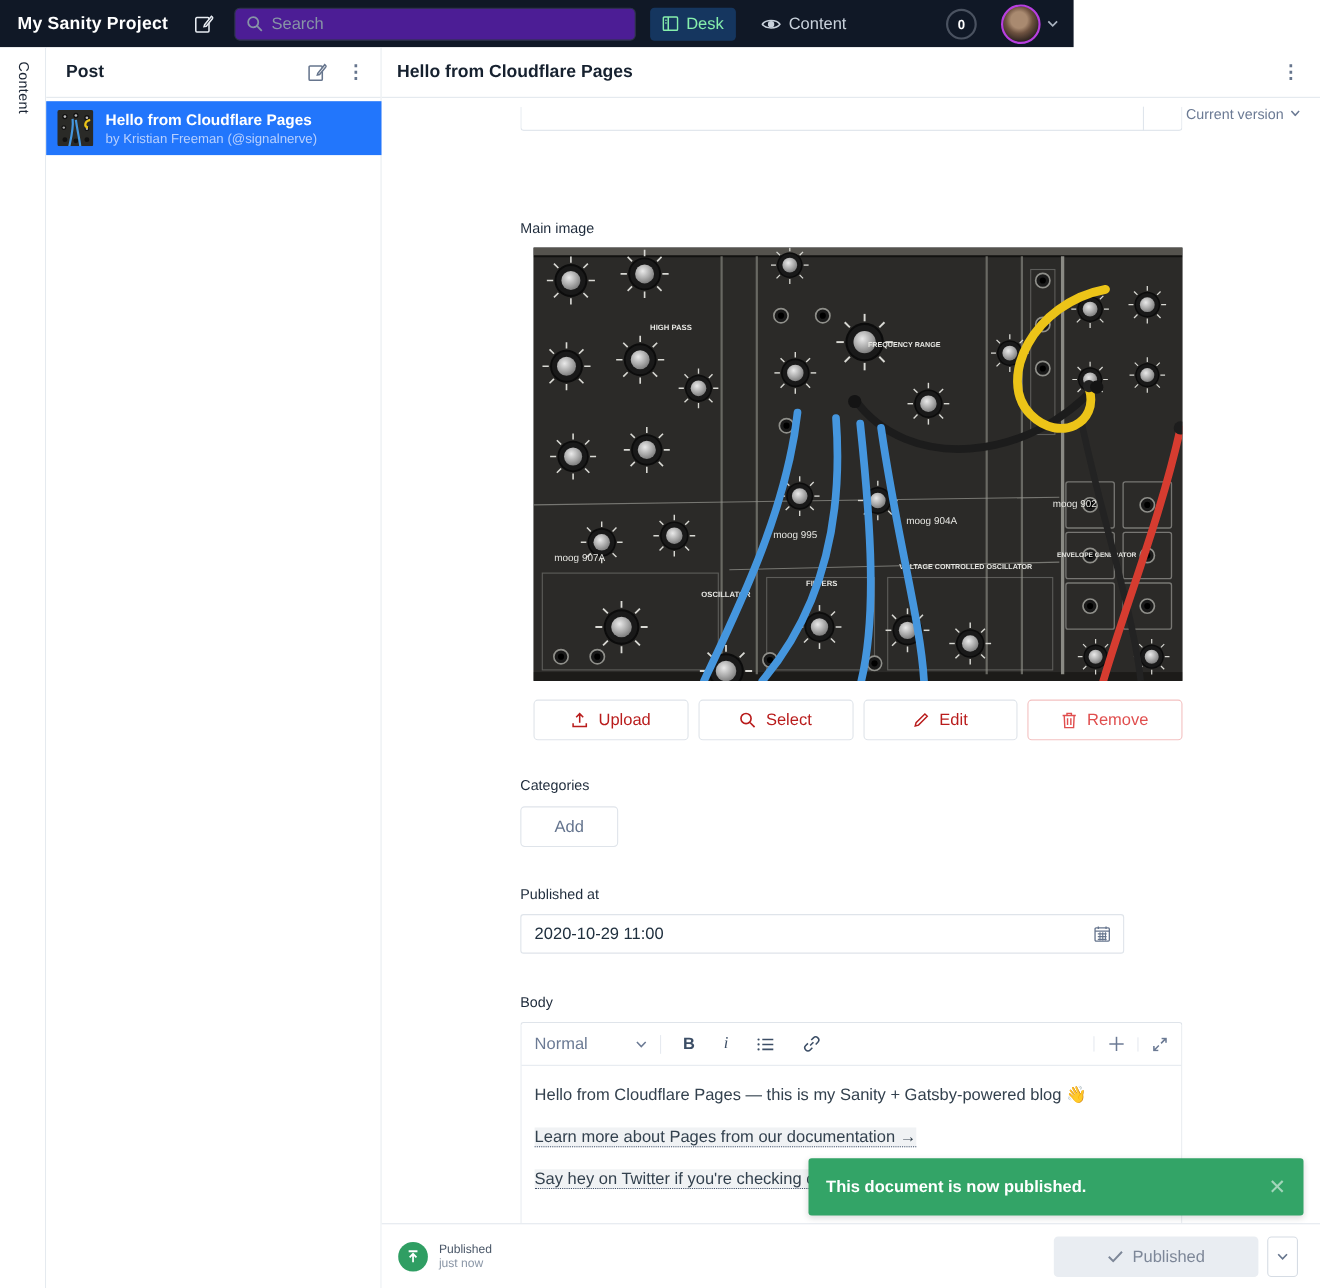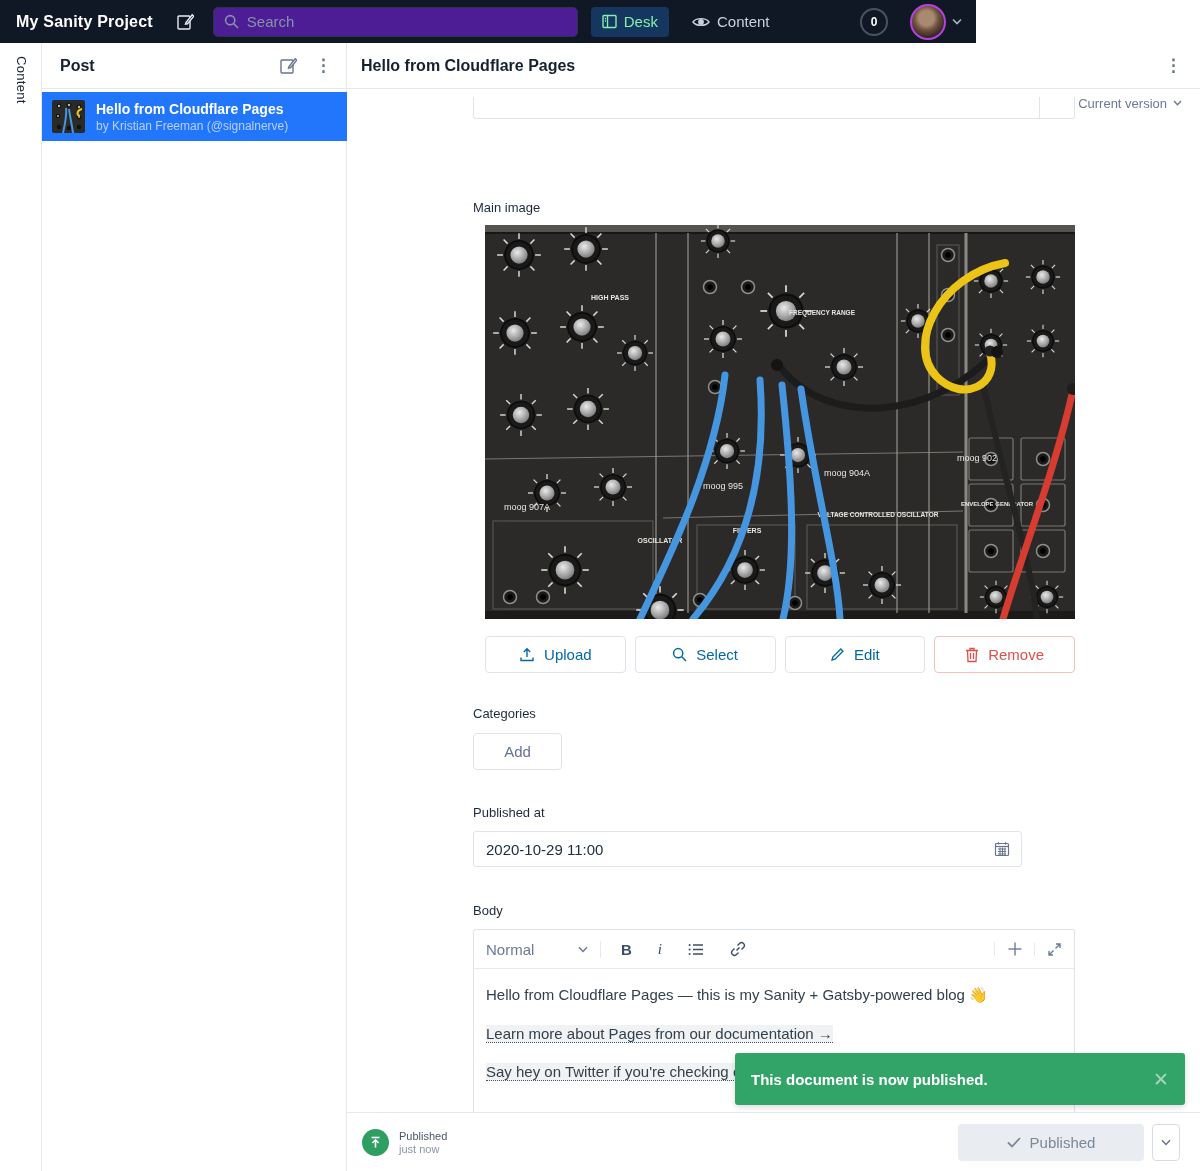--- a/index.html
+++ b/index.html
@@ -61,21 +61,21 @@
   .slug-sliver { position:absolute; top:8px; left:0; width:602px; height:22px;
                  border-left:1px solid #dfe5ec; border-right:1px solid #dfe5ec; border-bottom:1px solid #dfe5ec;
                  border-radius:0 0 3px 3px; }
   .slug-sliver .gen { position:absolute; right:0; top:0; width:35px; height:22px; border-left:1px solid #dfe5ec; }
 
   .field-label { position:absolute; left:0; font-size:13px; font-weight:500; color:#1d2a3a; }
   .lbl-mainimage { top:111px; }
   .img-wrap { position:absolute; top:136px; left:12px; width:590px; height:394px; overflow:hidden; background:#2b2a28; }
   .btn-row { position:absolute; top:547px; left:12px; width:590px; display:flex; gap:9px; }
   .btn { flex:1; height:37px; background:#fff; border:1px solid #dfe4ea; border-radius:4px;
-         display:flex; align-items:center; justify-content:center; gap:9px; font-size:15px; color:#0369a1; cursor:pointer; }
+         display:flex; align-items:center; justify-content:center; gap:9px; font-size:15px; color:#b91c1c; cursor:pointer; }
   .btn.destructive { color:#e04e4e; border-color:#f3c1c1; }
 
   .lbl-categories { top:617px; }
   .add-btn { position:absolute; top:644px; left:0; width:89px; height:37px; background:#fff; border:1px solid #dfe4ea;
              border-radius:4px; color:#64748e; font-size:15px; display:flex; align-items:center; justify-content:center; cursor:pointer; }
 
   .lbl-published { top:716px; }
   .date-input { position:absolute; top:742px; left:0; width:549px; height:36px; border:1px solid #dfe4ea;
                 border-radius:3px; display:flex; align-items:center; }
   .date-input input { border:none; outline:none; font-size:15px; color:#20303f; margin-left:12px; flex:1; font-family:inherit; background:transparent; }

